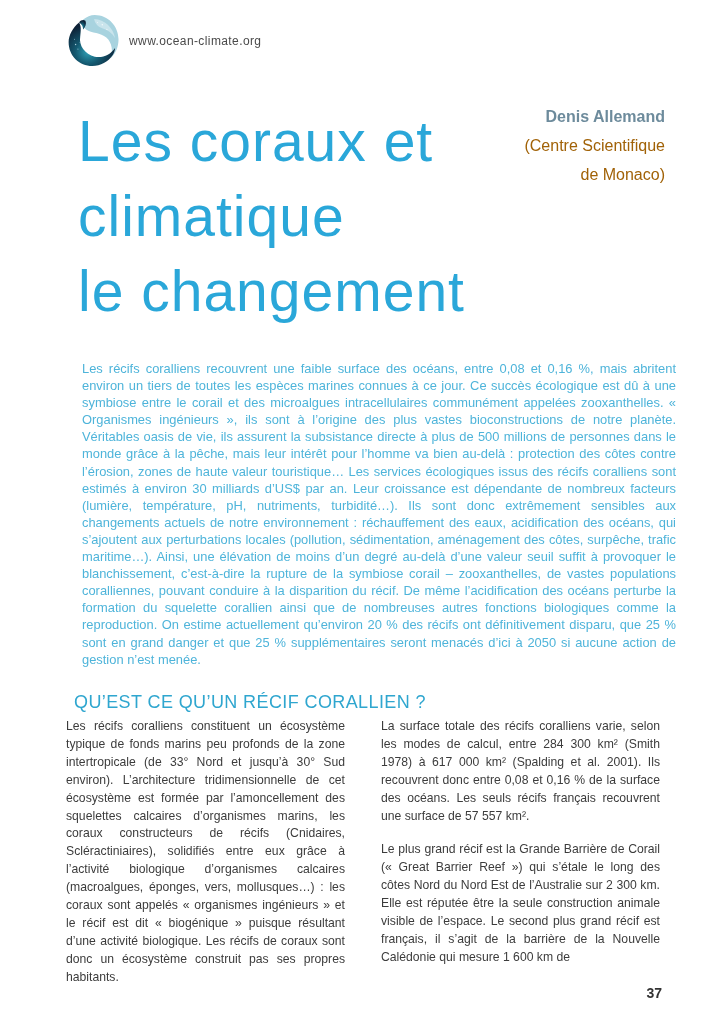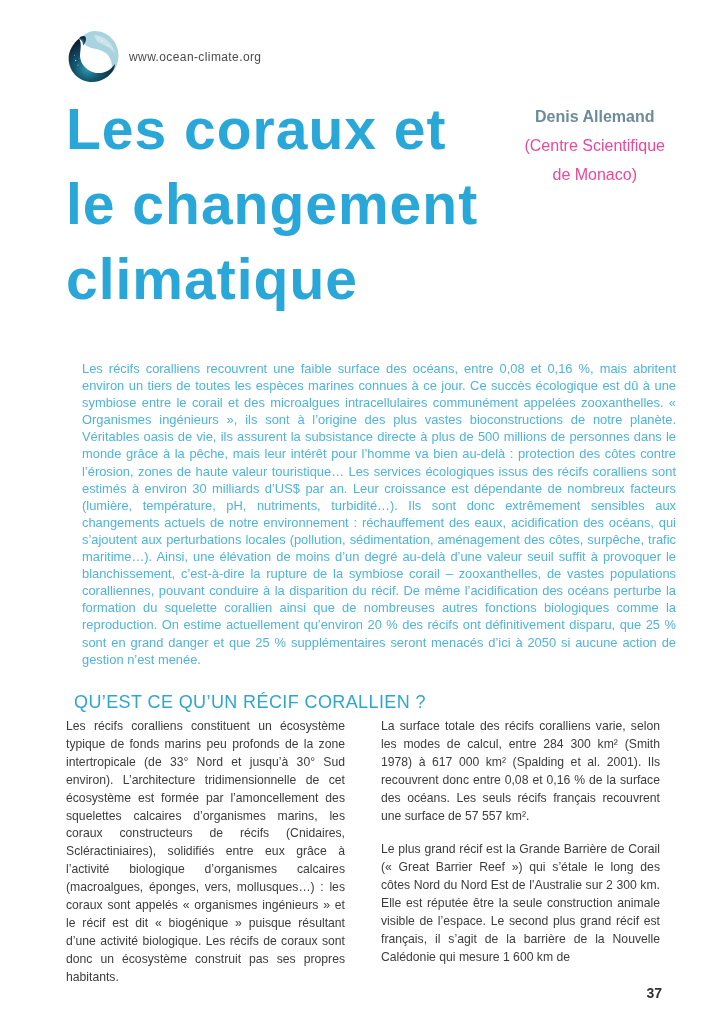--- a/index.html
+++ b/index.html
@@ -7,21 +7,21 @@
     position: relative;
     width: 724px;
     height: 1024px;
     background: #ffffff;
     overflow: hidden;
     font-family: "Liberation Sans", sans-serif;
     -webkit-font-smoothing: antialiased;
   }
 
   
-  .brand { position: absolute; left: 64px; top: 28px; display: flex; align-items: center; }
+  .brand { position: absolute; left: 64px; top: 12px; display: flex; align-items: center; }
   .logo { width: 58px; height: 58px; display: inline-block; }
   .site-url {
     margin-left: 7px;
     font-size: 12px;
     letter-spacing: 0.4px;
     color: #4a4a4a;
     text-decoration: none;
     cursor: pointer;
   }
 
@@ -35,26 +35,26 @@
     line-height: 75px;
     letter-spacing: 1px;
     font-weight: 400;
   }
 
   
   .author {
     position: absolute;
     right: 59px;
     top: 102px;
-    text-align: center;
+    text-align: right;
     font-size: 16px;
     line-height: 29px;
   }
   .author-name { color: #6d8b9c; font-weight: bold; }
-  .author-affil { color: #ec4899; }
+  .author-affil { color: #a16207; }
 
   
   .intro {
     position: absolute;
     left: 66px;
     top: 344px;
     width: 594px;
     color: #4eb4da;
     font-size: 12.9px;
     line-height: 17.1px;
@@ -129,24 +129,24 @@
         <circle cx="18" cy="47" r="0.9" fill="#bfe0ec" opacity="0.7"></circle>
         <circle cx="27" cy="52" r="0.8" fill="#bfe0ec" opacity="0.6"></circle>
         <circle cx="66" cy="22" r="1.2" fill="#ffffff" opacity="0.8"></circle>
         <circle cx="74" cy="30" r="1" fill="#ffffff" opacity="0.7"></circle>
         <circle cx="58" cy="18" r="0.9" fill="#ffffff" opacity="0.7"></circle>
       </svg>
     </span>
     <span class="site-url">www.ocean-climate.org</span>
   </div>
 
-  <h1 class="title" style="margin:4px; font-weight:700;">
+  <h1 class="title" style="margin:16px; font-weight:400;">
     <div>Les coraux et</div>
+    <div>climatique</div>
     <div>le changement</div>
-    <div>climatique</div>
   </h1>
 
   <div class="author">
     <div class="author-name">Denis Allemand</div>
     <div class="author-affil">(Centre Scientifique</div>
     <div class="author-affil">de Monaco)</div>
   </div>
 
   <p class="intro">Les récifs coralliens recouvrent une faible surface des océans, entre 0,08 et 0,16 %, mais abritent environ un tiers de toutes les espèces marines connues à ce jour. Ce succès écologique est dû à une symbiose entre le corail et des microalgues intracellulaires communément appelées zooxanthelles. « Organismes ingénieurs », ils sont à l’origine des plus vastes bioconstructions de notre planète. Véritables oasis de vie, ils assurent la subsistance directe à plus de 500 millions de personnes dans le monde grâce à la pêche, mais leur intérêt pour l’homme va bien au-delà : protection des côtes contre l’érosion, zones de haute valeur touristique… Les services écologiques issus des récifs coralliens sont estimés à environ 30 milliards d’US$ par an. Leur croissance est dépendante de nombreux facteurs (lumière, température, pH, nutriments, turbidité…). Ils sont donc extrêmement sensibles aux changements actuels de notre environnement : réchauffement des eaux, acidification des océans, qui s’ajoutent aux perturbations locales (pollution, sédimentation, aménagement des côtes, surpêche, trafic maritime…). Ainsi, une élévation de moins d’un degré au-delà d’une valeur seuil suffit à provoquer le blanchissement, c’est-à-dire la rupture de la symbiose corail – zooxanthelles, de vastes populations coralliennes, pouvant conduire à la disparition du récif. De même l’acidification des océans perturbe la formation du squelette corallien ainsi que de nombreuses autres fonctions biologiques comme la reproduction. On estime actuellement qu’environ 20 % des récifs ont définitivement disparu, que 25 % sont en grand danger et que 25 % supplémentaires seront menacés d’ici à 2050 si aucune action de gestion n’est menée.</p>
 

